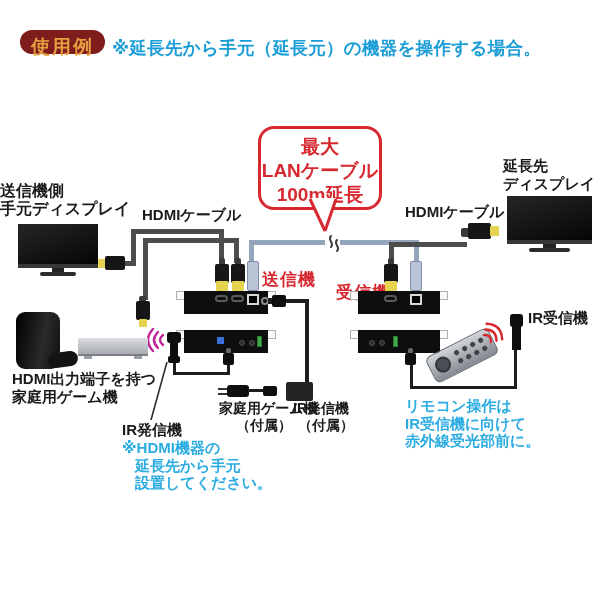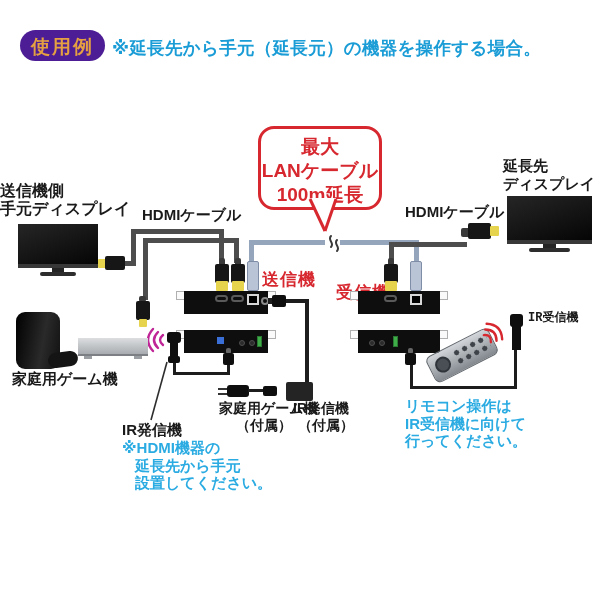--- a/index.html
+++ b/index.html
@@ -1,20 +1,20 @@
 <!DOCTYPE html>
 <html><head>
 <meta charset="utf-8">
 <style>
   html,body{margin:0;padding:0;background:#fff;}
   #stage{position:relative;width:600px;height:600px;background:#ffffff;overflow:hidden;
          font-family:"Liberation Sans","DejaVu Sans",sans-serif;}
   .abs{position:absolute;}
   .lbl{position:absolute;font-weight:700;color:#1a1a1a;white-space:nowrap;}
-  .badge{position:absolute;left:20px;top:30px;width:85px;height:31px;background:#4c1d95;
+  .badge{position:absolute;left:20px;top:30px;width:85px;height:24px;background:#7f1d1d;
          border-radius:17px;color:#e5a041;font-size:19px;font-weight:700;text-align:center;
          line-height:33px;letter-spacing:2px;}
   .title{position:absolute;left:112px;top:36px;font-size:17.5px;font-weight:700;color:#1a9cd6;letter-spacing:.3px;}
   .bubble{position:absolute;left:258px;top:126px;width:118px;height:72px;border:3px solid #d7282f;
           border-radius:16px;color:#d7282f;font-weight:700;font-size:19px;line-height:24px;
           text-align:center;padding-top:6px;}
   .red-lbl{position:absolute;color:#d7282f;font-size:17px;font-weight:700;letter-spacing:1px;white-space:nowrap;}
   .note{position:absolute;font-size:15px;font-weight:700;color:#2aabe2;line-height:17.5px;white-space:nowrap;}
   .note .indent{margin-left:13px;}
   .blk{position:absolute;background:#0e0e0e;}
@@ -157,20 +157,21 @@
     <line x1="21" y1="4" x2="5" y2="62" stroke="#2e2e2e" stroke-width="1.6"></line>
   </svg>
 
   <div class="abs" style="left:16px;top:312px;width:44px;height:57px;background:linear-gradient(100deg,#000,#2a2a2a 60%,#111);border-radius:9px;"></div>
   <div class="abs" style="left:48px;top:352px;width:30px;height:15px;background:#141414;border-radius:8px;transform:rotate(-8deg);"></div>
   <div class="abs" style="left:78px;top:338px;width:70px;height:16px;background:linear-gradient(#dcdee0,#a8acb0);border-bottom:2px solid #7c8084;"></div>
   <div class="abs" style="left:84px;top:356px;width:8px;height:3px;background:#9a9ea2;"></div>
   <div class="abs" style="left:134px;top:356px;width:8px;height:3px;background:#9a9ea2;"></div>
 
   <div class="lbl" style="left:12px;top:370px;font-size:15px;line-height:18px;">
+    <div>HDMI出力端子を持つ</div>
     <div>家庭用ゲーム機</div>
   </div>
 
   <div class="lbl" style="left:122px;top:421px;font-size:15px;">IR発信機</div>
   <div class="note" style="left:122px;top:439px;">
     <div>※HDMI機器の</div>
     <div class="indent">延長先から手元</div>
     <div class="indent">設置してください。</div>
   </div>
 
@@ -220,31 +221,31 @@
   <div class="blk" style="left:358px;top:330px;width:82px;height:23px;"></div>
   <div class="dot" style="left:369px;top:340px;"></div>
   <div class="dot" style="left:379px;top:340px;"></div>
   <div class="green" style="left:393px;top:336px;"></div>
 
   <div class="boot" style="left:408px;top:348px;width:5px;height:6px;background:#666;"></div>
   <div class="blk" style="left:405px;top:353px;width:11px;height:12px;border-radius:2px;"></div>
 
   <div class="blk" style="left:510px;top:314px;width:13px;height:13px;border-radius:3px;"></div>
   <div class="blk" style="left:512px;top:326px;width:9px;height:24px;"></div>
-  <div class="lbl" style="left:528px;top:309px;font-size:12px;font-family:Liberation Mono, monospace;">IR受信機</div>
+  <div class="lbl" style="left:528px;top:309px;font-size:15px;">IR受信機</div>
 
   <div class="remote">
     <div class="remote-dpad"></div>
     <div class="remote-keys"></div>
   </div>
   <svg class="abs" style="left:479px;top:319px;transform:rotate(135deg);" width="28" height="28" viewBox="0 0 28 28">
     <path d="M22,9 Q16,14 22,19" fill="none" stroke="#d7282f" stroke-width="2.4" stroke-linecap="round"></path>
     <path d="M17,6 Q9,14 17,22" fill="none" stroke="#d7282f" stroke-width="2.4" stroke-linecap="round"></path>
     <path d="M12,3 Q2,14 12,25" fill="none" stroke="#d7282f" stroke-width="2.4" stroke-linecap="round"></path>
   </svg>
 
   <div class="note" style="left:392px;top:397px;">
     <div class="indent">リモコン操作は</div>
     <div class="indent">IR受信機に向けて</div>
-    <div class="indent">行ってください。</div>
+    <div class="indent">赤外線受光部前に。</div>
   </div>
 
 </div>
 
 </body></html>

